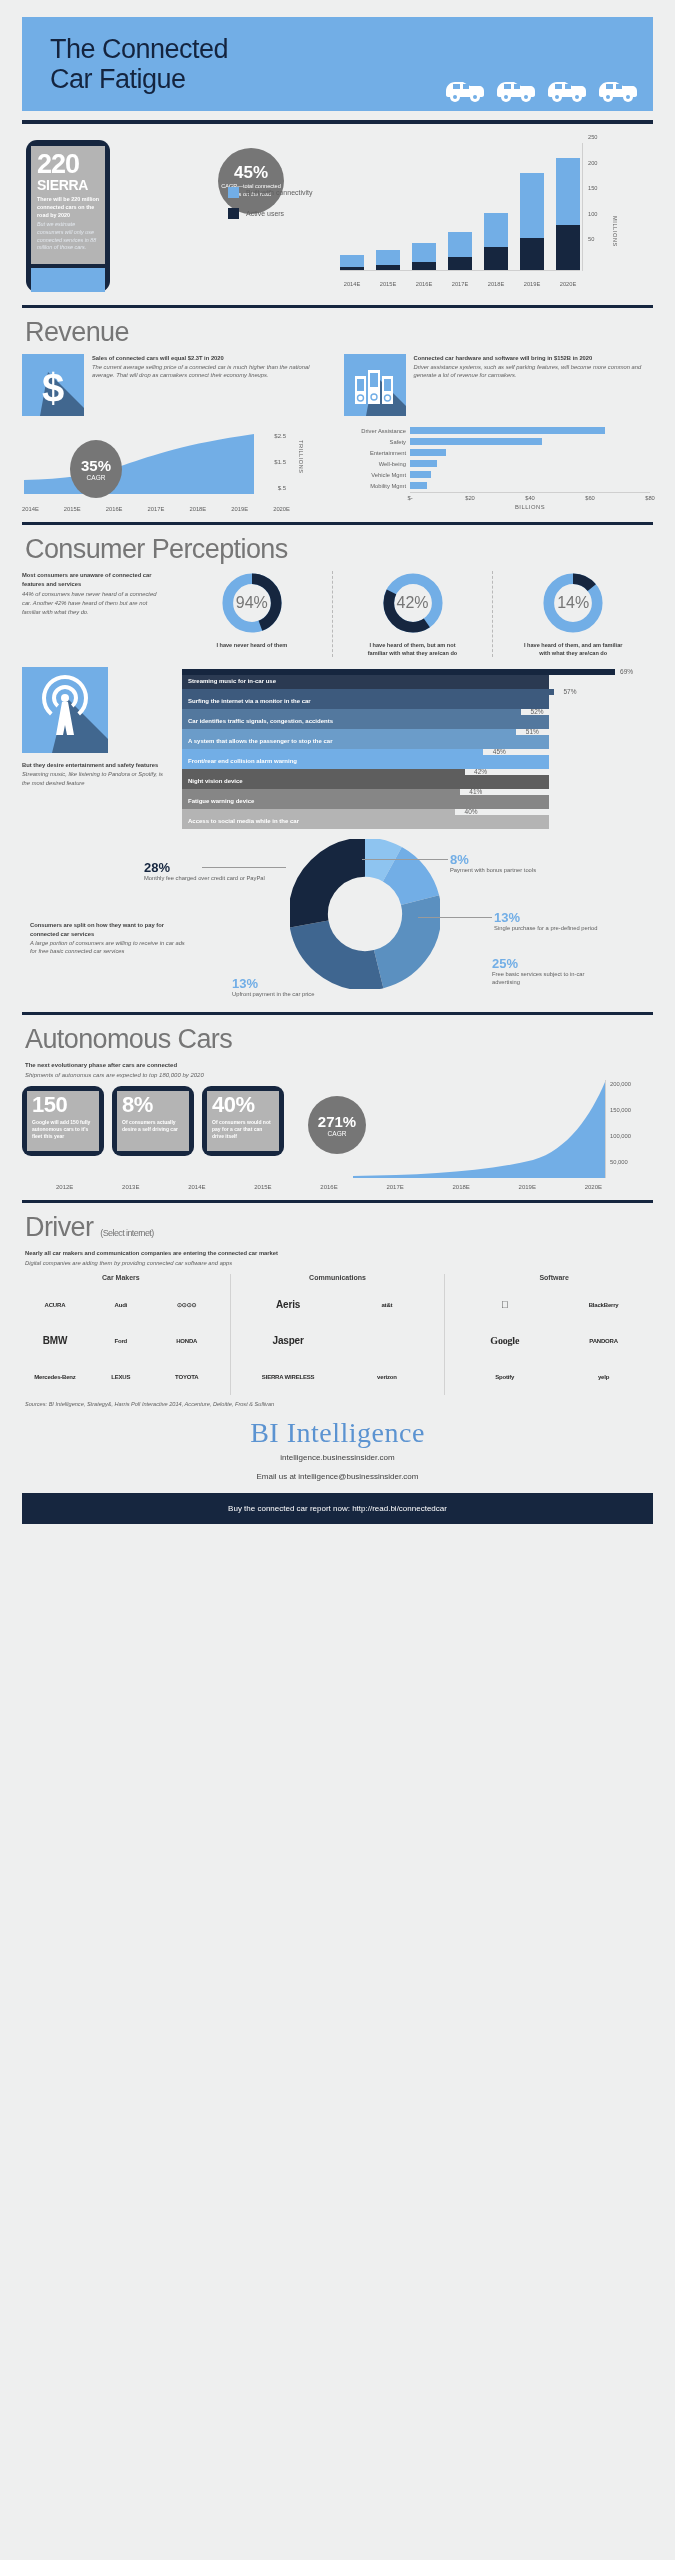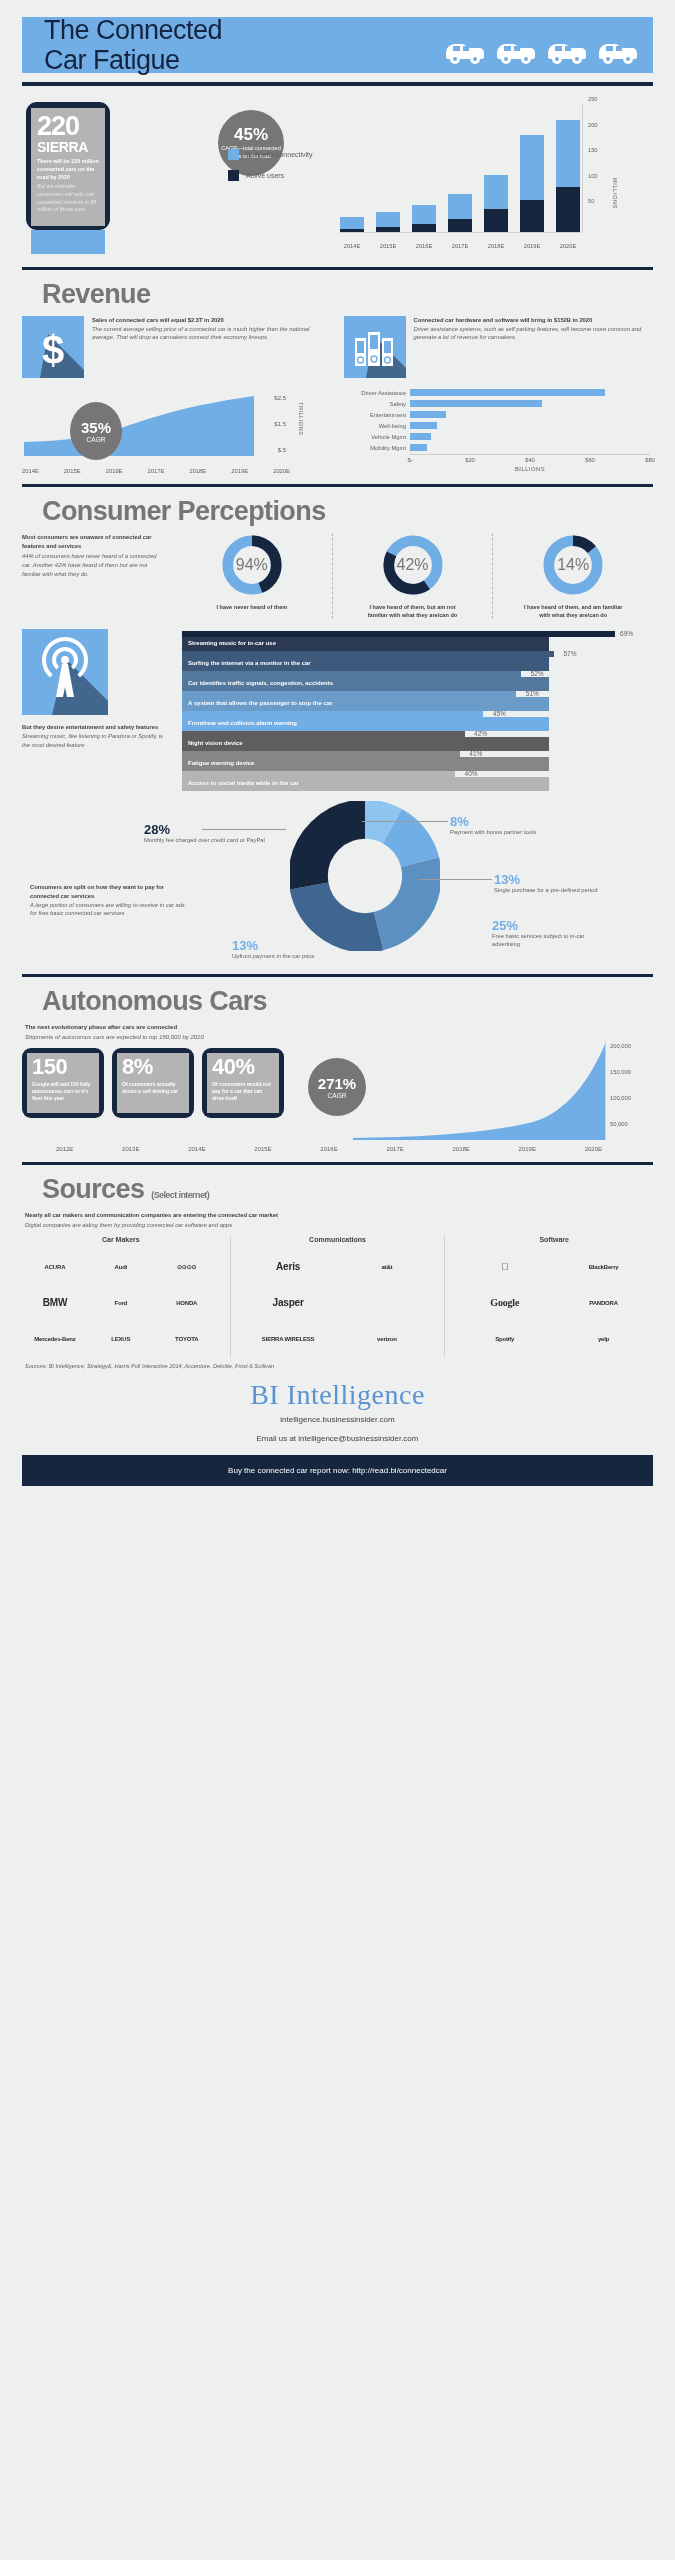--- a/index.html
+++ b/index.html
@@ -7,31 +7,31 @@
     width: 675px; height: 2560px;
     background: #eeefef;
     font-family: "Liberation Sans", sans-serif;
     color: #3f3f3f;
     overflow: hidden;
     position: relative;
   }
   .page { width:675px; height:2560px; position:relative; padding: 0 22px; }
 
   
-  .hero { background:#72aee6; height:56px; margin-top:17px; display:flex; align-items:center; padding:0 22px; position:relative; }
+  .hero { background:#72aee6; height:94px; margin-top:17px; display:flex; align-items:center; padding:0 28px; position:relative; }
   .hero h1 { font-size:27px; line-height:1.13; font-weight:400; color:#14243f; letter-spacing:-0.5px; max-width:290px;}
   .hero-cars { position:absolute; right:14px; bottom:8px; display:flex; gap:7px; }
   .car { width:44px; height:30px; position:relative; }
   .car svg { display:block; }
   .rule { height:4px; background:#16263f; margin-top:9px; }
   .rule.thin { height:3px; }
 
   
   .sec1 { position:relative; height:160px; margin-top:12px; }
-  .phone { position:absolute; left:4px; top:4px; width:84px; height:128px; background:#16263f; border-radius:11px; padding:6px 5px; }
+  .phone { position:absolute; left:4px; top:4px; width:84px; height:152px; background:#16263f; border-radius:11px; padding:6px 5px; }
   .phone-screen { background:#b4b4b4; height:118px; padding:5px 6px 0 6px; }
   .phone-foot { background:#72aee6; height:24px; margin-top:4px; }
   .big-num { font-size:27px; font-weight:700; color:#fff; line-height:1; letter-spacing:-1px; }
   .mil { font-size:14px; font-weight:600; color:#fff; line-height:1.1; letter-spacing:-0.3px; }
   .phone-p1 { font-size:5.4px; font-weight:700; color:#fff; line-height:1.45; margin-top:3px;}
   .phone-p2 { font-size:5.4px; font-style:italic; color:#e3e8ee; line-height:1.45; margin-top:1px;}
 
   .cagr-bubble { position:absolute; width:66px; height:66px; border-radius:50%; background:#767676; color:#fff; display:flex; flex-direction:column; align-items:center; justify-content:center; text-align:center;}
   .cagr-bubble .pct { font-size:17px; font-weight:700; line-height:1; }
   .cagr-bubble .lbl { font-size:5.6px; line-height:1.35; margin-top:2px; }
@@ -47,21 +47,21 @@
   .c1-yaxis { position:absolute; left:362px; bottom:22px; height:128px; width:34px; border-left:1px solid #cfcfcf; }
   .c1-yaxis span { position:absolute; left:5px; font-size:5.7px; color:#5f5f5f; transform:translateY(-50%); }
   .c1-ytitle { position:absolute; left:392px; bottom:46px; font-size:5.6px; color:#5f5f5f; letter-spacing:0.6px;
                writing-mode:vertical-rl; }
   .legend { position:absolute; left:8px; bottom:64px; }
   .legend-row { display:flex; align-items:center; gap:7px; margin-bottom:10px; }
   .sw { width:11px; height:11px; }
   .legend-row span { font-size:7px; color:#5f5f5f; }
 
   
-  h2.sec-title { font-size:27px; font-weight:700; color:#767676; letter-spacing:-0.6px; margin:9px 0 6px 20px; }
+  h2.sec-title { font-size:27px; font-weight:400; color:#767676; letter-spacing:-0.6px; margin:9px 0 6px 3px; }
   h2.sec-title .sub { font-size:9px; color:#767676; }
 
   
   .rev-row { display:flex; gap:12px; margin-top:4px; }
   .rev-card { display:flex; gap:8px; width:312px; }
   .flat-icon { width:62px; height:62px; background:#72aee6; position:relative; overflow:hidden; flex:none; }
   .rev-txt { font-size:5.8px; line-height:1.5; }
   .rev-txt .b { font-weight:700; color:#3f3f3f; display:block; }
   .rev-txt .i { font-style:italic; color:#5f5f5f; display:block; }
 
@@ -627,21 +627,21 @@
     <span>2016E</span>
     <span>2017E</span>
     <span>2018E</span>
     <span>2019E</span>
     <span>2020E</span>
   </div>
 
   <div class="rule thin" style="margin-top:10px"></div>
 
   <h2 class="sec-title">
-    <span>Sources</span>
+    <span>Driver</span>
     <span class="sub">(Select internet)</span>
   </h2>
   <div class="players-sub">
     <span class="b">Nearly all car makers and communication companies are entering the connected car market</span>
     <span class="i">Digital companies are aiding them by providing connected car software and apps</span>
   </div>
 
   <div class="pl-cols">
     <div class="pl-col">
       <div class="pl-head">Car Makers</div>

